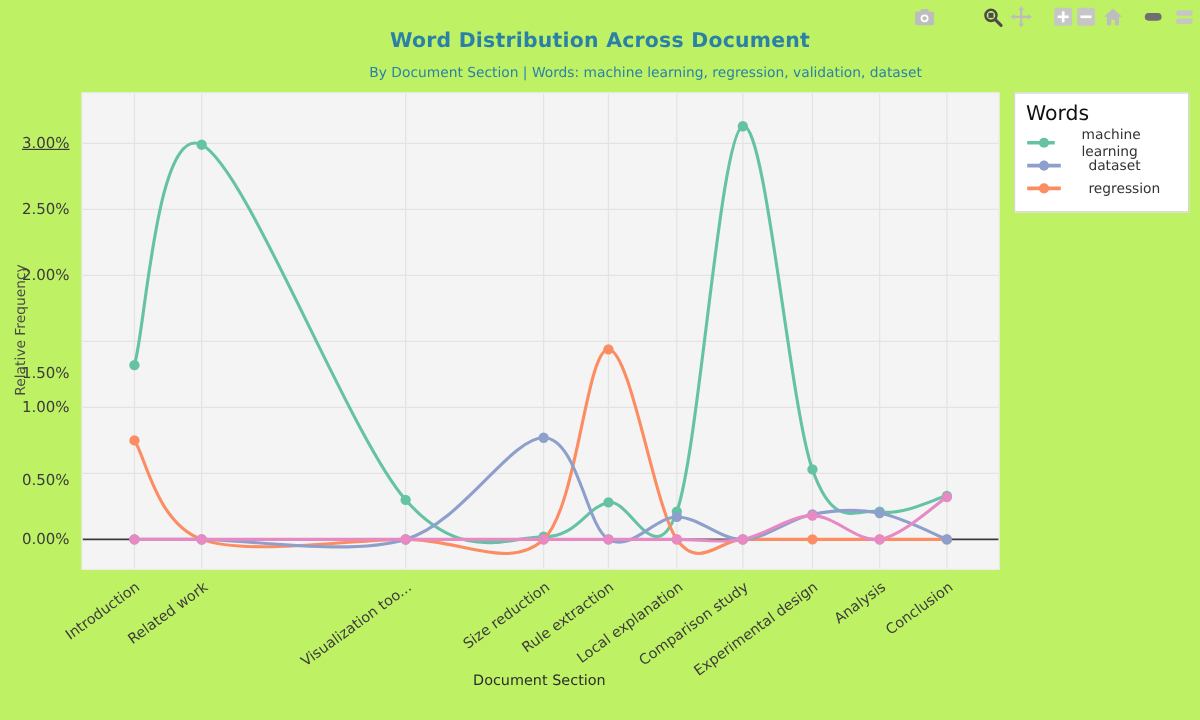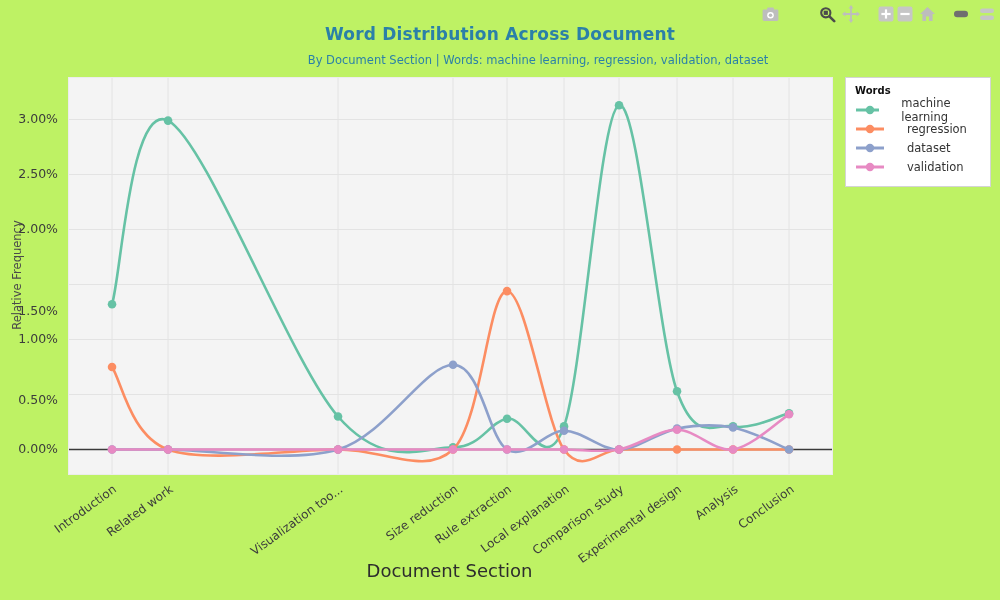--- a/index.html
+++ b/index.html
@@ -29,26 +29,26 @@
   .plot-area svg{position:absolute;left:0;top:0;overflow:visible;}
 
   .ytitle{position:absolute;left:17px;top:275px;transform:translate(-50%,-50%) rotate(-90deg);
     white-space:nowrap;font-size:11.5px;color:#4a4a4a;}
   .yticks{position:absolute;left:0;top:0;width:60px;height:600px;}
   .yticks div{position:absolute;right:2px;font-size:12.5px;color:#3c3c3c;font-weight:500;}
   .xticks{position:absolute;left:68px;top:0;width:763px;height:600px;}
   .xticks div{position:absolute;top:482px;white-space:nowrap;font-size:12px;color:#3c3c3c;
     transform:rotate(-36deg);transform-origin:100% 0%;}
   .xtitle{position:absolute;left:68px;top:560px;width:763px;text-align:center;
-    font-size:18px;color:#2d2d2d;font-weight:500;}
+    font-size:12px;color:#2d2d2d;font-weight:500;}
 
   
   .legend{position:absolute;left:845px;top:77px;width:146px;background:#fff;
     border:1px solid #d4d4d4;box-sizing:border-box;padding:7px 8px 10px 9px;}
-  .legend-title{font-size:10px;font-weight:bold;color:#101010;margin-bottom:4px;}
+  .legend-title{font-size:17px;font-weight:normal;color:#101010;margin-bottom:4px;}
   .legend-item{display:flex;align-items:center;height:19px;cursor:pointer;}
   .legend-item span{font-size:11.5px;color:#333;margin-left:22px;}
 </style>
 </head>
 <body>
 
 <div class="stage">
 
   <div class="modebar">
     <span class="mb-btn mb-camera">
@@ -113,21 +113,21 @@
   <div class="chart-subtitle" style="color: rgb(43, 128, 168); padding-left: 38px;">By Document Section | Words: machine learning, regression, validation, dataset</div>
 
   <div class="ytitle">Relative Frequency</div>
   <div class="yticks">
       <div style="top: 440.5px;">0.00%</div>
       <div style="top: 392px;">0.50%</div>
       <div style="top: 330.5px;">1.00%</div>
       <div style="top: 275.5px; margin-top: 27px;">1.50%</div>
       <div style="top: 220.5px;">2.00%</div>
       <div style="top: 165.5px;">2.50%</div>
-      <div style="top: 110.5px;">3.00%</div>
+      <div style="top: 110.5px; text-decoration: underline;">3.00%</div>
     </div>
 
   <div class="plot-area">
     <svg id="chart-svg" width="763" height="396" viewBox="0 0 763 396">
         <line x1="43.0332" y1="0" x2="43.0332" y2="396" stroke="#e3e3e3" stroke-width="1"></line>
         <line x1="99.0374" y1="0" x2="99.0374" y2="396" stroke="#e3e3e3" stroke-width="1"></line>
         <line x1="269.03380000000004" y1="0" x2="269.03380000000004" y2="396" stroke="#e3e3e3" stroke-width="1"></line>
         <line x1="384.0179" y1="0" x2="384.0179" y2="396" stroke="#e3e3e3" stroke-width="1"></line>
         <line x1="438.03830000000005" y1="0" x2="438.03830000000005" y2="396" stroke="#e3e3e3" stroke-width="1"></line>
         <line x1="495.0344" y1="0" x2="495.0344" y2="396" stroke="#e3e3e3" stroke-width="1"></line>
@@ -208,35 +208,28 @@
     <div id="legend-items">
         <div class="legend-item">
           <svg width="30" height="12">
             <line x1="1" y1="6" x2="29" y2="6" stroke="#66c2a5" stroke-width="3"></line>
             <circle cx="15" cy="6" r="4.2" fill="#66c2a5"></circle>
           </svg>
           <span>machine learning</span>
         </div>
         <div class="legend-item">
           <svg width="30" height="12">
-            <line x1="1" y1="6" x2="29" y2="6" stroke="#fc8d62" stroke-width="3"></line>
-            <circle cx="15" cy="6" r="4.2" fill="#fc8d62"></circle>
-          </svg>
-          <span>regression</span>
-        </div>
-        <div class="legend-item">
-          <svg width="30" height="12">
             <line x1="1" y1="6" x2="29" y2="6" stroke="#8da0cb" stroke-width="3"></line>
             <circle cx="15" cy="6" r="4.2" fill="#8da0cb"></circle>
           </svg>
           <span>dataset</span>
         </div>
         <div class="legend-item">
           <svg width="30" height="12">
-            <line x1="1" y1="6" x2="29" y2="6" stroke="#e78ac3" stroke-width="3"></line>
-            <circle cx="15" cy="6" r="4.2" fill="#e78ac3"></circle>
+            <line x1="1" y1="6" x2="29" y2="6" stroke="#fc8d62" stroke-width="3"></line>
+            <circle cx="15" cy="6" r="4.2" fill="#fc8d62"></circle>
           </svg>
-          <span>validation</span>
+          <span>regression</span>
         </div>
       </div>
   </div>
 
 </div>
 
 </body></html>

